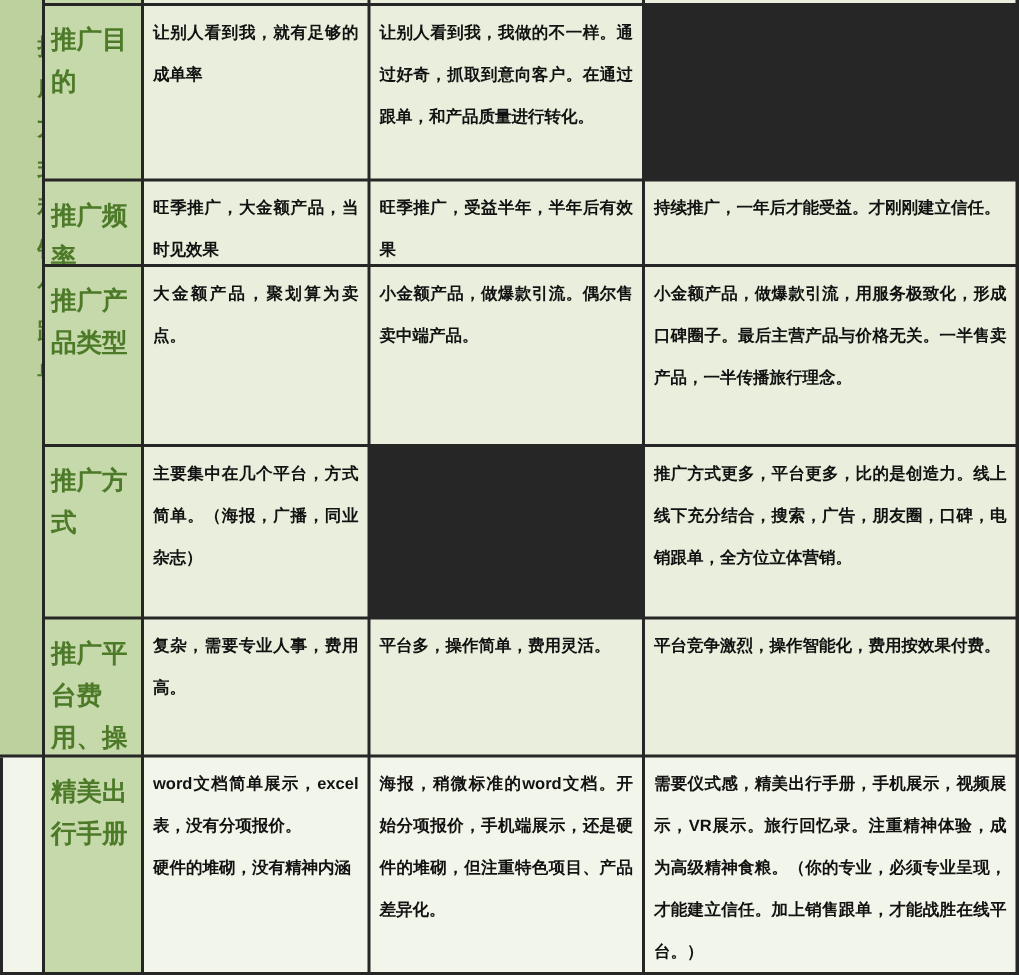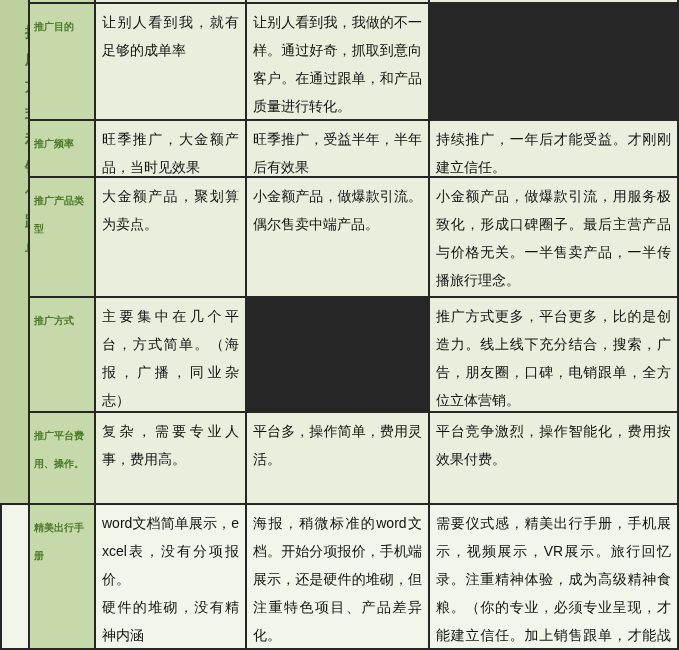--- a/index.html
+++ b/index.html
@@ -52,34 +52,35 @@
   .rail-bottom {
     grid-column: 1;
     grid-row: 7;
     background: var(--cell_bg_light);
     border-left: 2px solid var(--border_color);
   }
   .head {
     background: var(--head_bg);
     color: var(--head_text);
     font-weight: bold;
-    font-size: 10px;
+    font-size: 17px;
     line-height: 28px;
     padding: 9px 4px;
     word-break: break-all;
     letter-spacing: 0;
   }
   .body-cell {
     background: var(--cell_bg);
     color: var(--body_text);
-    font-size: 14px;
+    font-size: 11px;
     line-height: 28px;
     padding: 4px 6px;
     text-align: justify;
     word-break: break-all;
+    font-weight: bold;
   }
   .body-cell.light { background: var(--cell_bg_light); }
   .c2 { grid-column: 2; }
   .c3 { grid-column: 3; }
   .c4 { grid-column: 4; }
   .c5 { grid-column: 5; }
   .r1 { grid-row: 1; }
   .r2 { grid-row: 2; }
   .r3 { grid-row: 3; }
   .r4 { grid-row: 4; }

